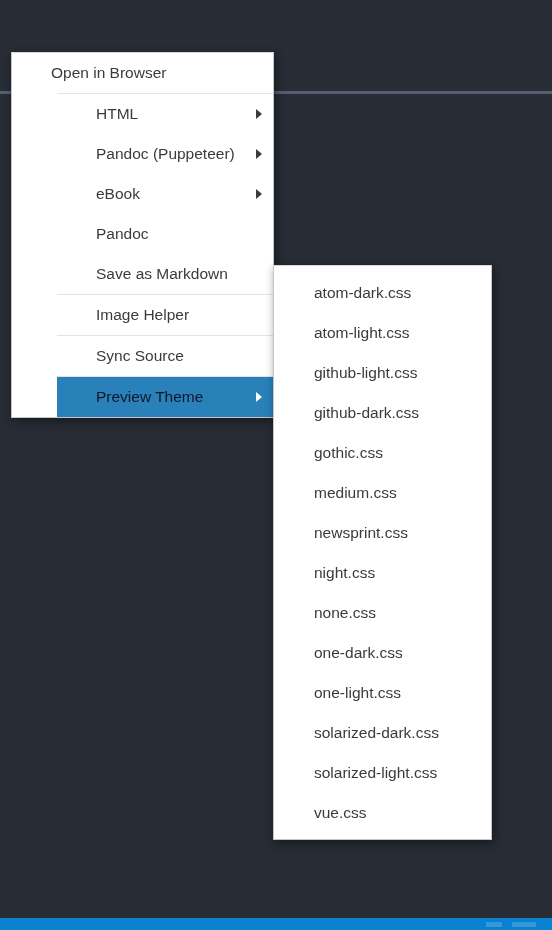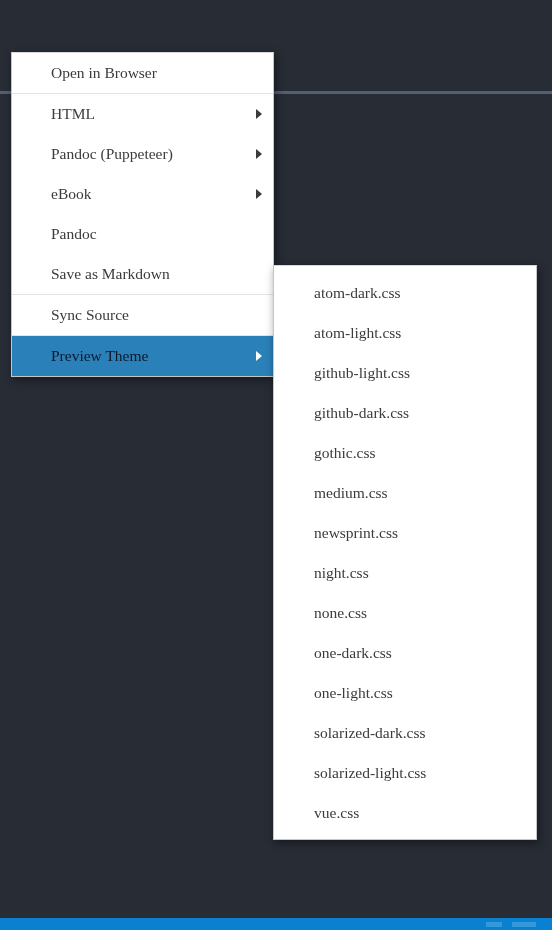--- a/index.html
+++ b/index.html
@@ -62,39 +62,39 @@
   }
 
   #context-menu {
     left: 11px;
     top: 52px;
     width: 263px;
   }
   #theme-submenu {
     left: 273px;
     top: 265px;
-    width: 264px;
+    width: 219px;
   }
 
   .menu-group + .menu-group {
     border-top: 1px solid #e4e4e4;
+    margin-left: 45px;
   }
 
   .menu-item {
     position: relative;
     height: 40px;
     line-height: 40px;
     padding: 0 26px 0 39px;
     font-size: 15.5px;
     color: #3b3b3b;
     white-space: nowrap;
     overflow: hidden;
     cursor: default;
     box-sizing: border-box;
-    font-family: Liberation Serif, serif;
   }
   .menu-item .label {
     display: inline-block;
     vertical-align: top;
   }
   .menu-item.selected {
     background: #2a80b9;
     color: #0f172a;
   }
 
@@ -141,20 +141,23 @@
       <div class="menu-item"><span class="label">Open in Browser</span></div>
     </div>
     <div class="menu-group">
       <div class="menu-item"><span class="label">HTML</span><span class="submenu-arrow"></span></div>
       <div class="menu-item"><span class="label">Pandoc (Puppeteer)</span><span class="submenu-arrow"></span></div>
       <div class="menu-item"><span class="label">eBook</span><span class="submenu-arrow"></span></div>
       <div class="menu-item"><span class="label">Pandoc</span></div>
       <div class="menu-item"><span class="label">Save as Markdown</span></div>
     </div>
     <div class="menu-group">
+      <div class="menu-item"><span class="label">Image Helper</span></div>
+    </div>
+    <div class="menu-group">
       <div class="menu-item"><span class="label">Sync Source</span></div>
     </div>
     <div class="menu-group">
       <div class="menu-item selected"><span class="label">Preview Theme</span><span class="submenu-arrow"></span></div>
     </div>
   </div>
 
 <div id="theme-submenu" class="menu-panel">
   <div class="menu-list">
       <div class="menu-item"><span class="label">atom-dark.css</span></div>

